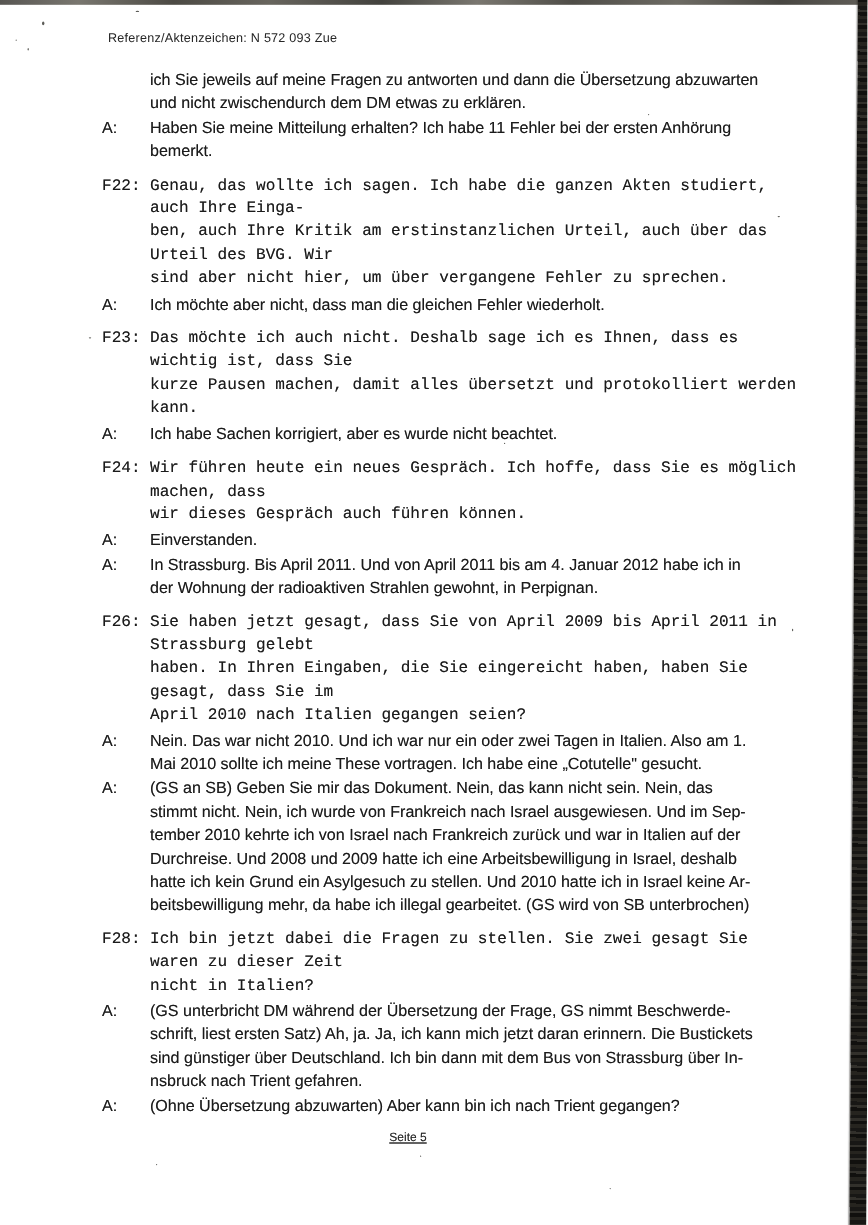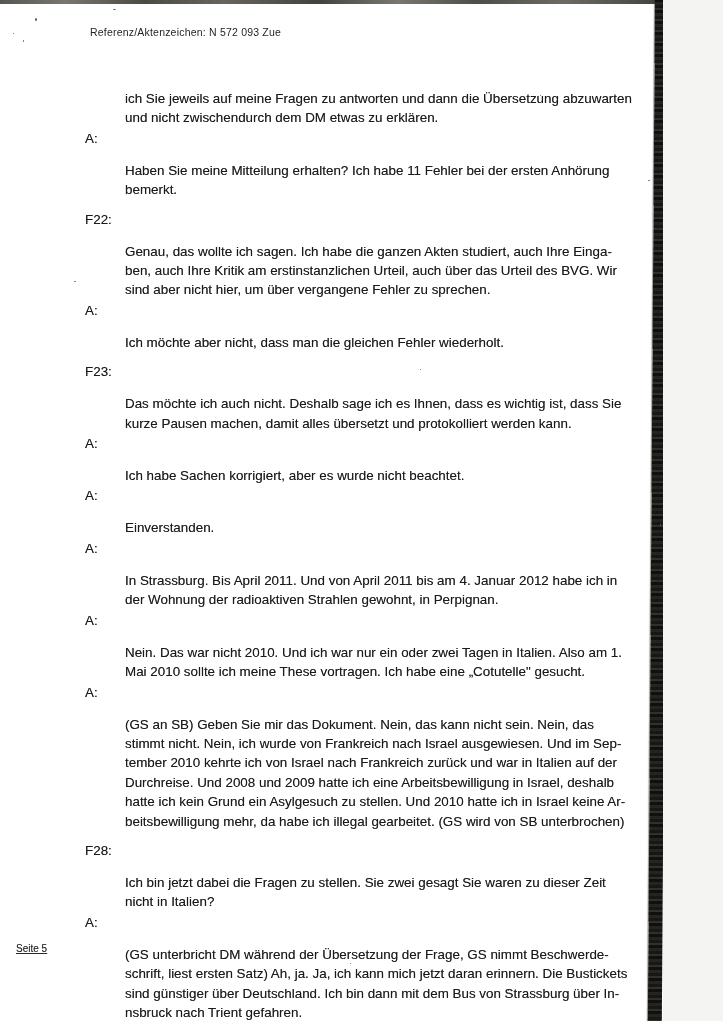--- a/index.html
+++ b/index.html
@@ -3,21 +3,21 @@
 <meta charset="utf-8">
 <style>
   html, body { margin: 0; padding: 0; }
   body {
     width: 723px; height: 1021px;
     background: #f4f4f2;
     font-family: "Liberation Sans", "DejaVu Sans", sans-serif;
   }
   .page {
     position: relative;
-    width: 663px; height: 1021px;
+    width: 723px; height: 1021px;
     background: #ffffff;
     overflow: hidden;
     color: #1b1b1b;
   }
   
   .scan-top {
     position: absolute; top: 0; left: 0; width: 723px; height: 4px;
     background: linear-gradient(90deg,
       #45433f 0%, #6a675f 9%, #38362f 20%, #57544c 31%, #2e2d28 44%,
       #6b6860 55%, #3b3933 66%, #5d5a52 78%, #33312c 90%, #504d46 100%);
@@ -38,27 +38,27 @@
     font-size: 10.5px; letter-spacing: 0.2px; color: #262626;
   }
 
   .transcript {
     position: absolute; left: 85px; top: 57px; width: 585px;
     font-size: 13.4px; line-height: 19.4px;
     text-shadow: 0 0 0.5px rgba(25,25,25,0.55);
   }
   .turn { display: flex; align-items: flex-start; }
   .turn + .turn { margin-top: 1px; }
-  .turn.group-start { margin-top: 10px; }
+  .turn.group-start { margin-top: 10px; font-family: Liberation Mono, monospace; }
   .turn-label { width: 40px; flex: none; }
-  .turn-text { width: 545px; white-space: pre-line; margin-top: 32px; }
+  .turn-text { width: 545px; white-space: pre-line; }
 
   .footer-page {
-    position: absolute; left: 16px; top: 943px; width: 672px;
-    text-align: left;
+    position: absolute; left: 4px; top: 943px; width: 672px;
+    text-align: center;
     font-size: 10px; color: #2a2a2a;
     text-shadow: 0 0 0.4px rgba(25,25,25,0.5);
     text-decoration: underline;
   }
 </style>
 </head>
 <body>
 
 <div class="page">
 
@@ -107,31 +107,42 @@
     <div class="turn group-start">
       <div class="turn-label">F23:</div>
       <div class="turn-text">Das möchte ich auch nicht. Deshalb sage ich es Ihnen, dass es wichtig ist, dass Sie
 kurze Pausen machen, damit alles übersetzt und protokolliert werden kann.</div>
     </div>
     <div class="turn">
       <div class="turn-label">A:</div>
       <div class="turn-text">Ich habe Sachen korrigiert, aber es wurde nicht beachtet.</div>
     </div>
 
+    <div class="turn group-start">
+      <div class="turn-label">F24:</div>
+      <div class="turn-text">Wir führen heute ein neues Gespräch. Ich hoffe, dass Sie es möglich machen, dass
+wir dieses Gespräch auch führen können.</div>
+    </div>
     <div class="turn">
       <div class="turn-label">A:</div>
       <div class="turn-text">Einverstanden.</div>
     </div>
 
     <div class="turn">
       <div class="turn-label">A:</div>
       <div class="turn-text">In Strassburg. Bis April 2011. Und von April 2011 bis am 4. Januar 2012 habe ich in
 der Wohnung der radioaktiven Strahlen gewohnt, in Perpignan.</div>
     </div>
 
+    <div class="turn group-start">
+      <div class="turn-label">F26:</div>
+      <div class="turn-text">Sie haben jetzt gesagt, dass Sie von April 2009 bis April 2011 in Strassburg gelebt
+haben. In Ihren Eingaben, die Sie eingereicht haben, haben Sie gesagt, dass Sie im
+April 2010 nach Italien gegangen seien?</div>
+    </div>
     <div class="turn">
       <div class="turn-label">A:</div>
       <div class="turn-text">Nein. Das war nicht 2010. Und ich war nur ein oder zwei Tagen in Italien. Also am 1.
 Mai 2010 sollte ich meine These vortragen. Ich habe eine „Cotutelle" gesucht.</div>
     </div>
 
     <div class="turn">
       <div class="turn-label">A:</div>
       <div class="turn-text">(GS an SB) Geben Sie mir das Dokument. Nein, das kann nicht sein. Nein, das
 stimmt nicht. Nein, ich wurde von Frankreich nach Israel ausgewiesen. Und im Sep-

